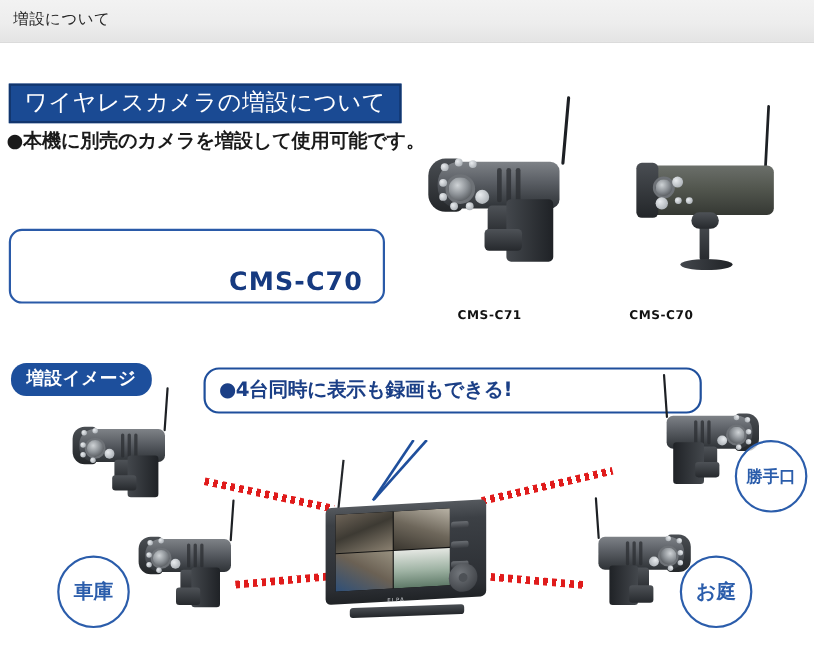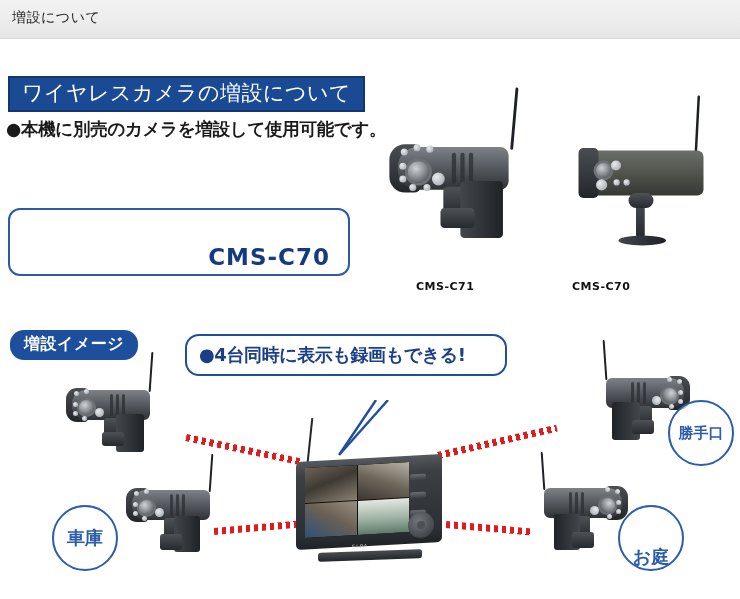--- a/index.html
+++ b/index.html
@@ -96,21 +96,21 @@
 
   
   .section-tag{
     position:absolute;left:10px;top:330px;padding:4px 14px 5px 14px;
     background:#1d4f9c;border-radius:14px;color:#fff;
     font-size:16px;font-weight:bold;letter-spacing:.5px;white-space:nowrap;
   }
 
   
   .bubble{
-    position:absolute;left:185px;top:334px;width:322px;
+    position:absolute;left:185px;top:334px;width:453px;
     border:2px solid #1f4f9c;border-radius:14px;background:#fff;
     padding:7px 10px 8px 12px;box-sizing:border-box;
   }
   .bubble-line{
     font-size:18px;font-weight:bold;color:#1b3f86;line-height:1.28;
     white-space:nowrap;letter-spacing:-.4px;
   }
   .bubble-tail{position:absolute;left:330px;top:400px;width:70px;height:62px;}
 
   
@@ -344,17 +344,17 @@
     <div class="mon-base"></div>
     <div class="mon-logo">ELPA</div>
   </div>
 
   <div class="loc" style="left:668px;top:400px;">
     <span style="font-size:15px;">勝手口</span>
   </div>
   <div class="loc" style="left:52px;top:505px;">
     <span>車庫</span>
   </div>
-  <div class="loc" style="left:618px;top:505px;align-items:flex-end;">
+  <div class="loc" style="left:618px;top:505px;">
     <span>お庭</span>
   </div>
 
 </div>
 
 </body></html>

